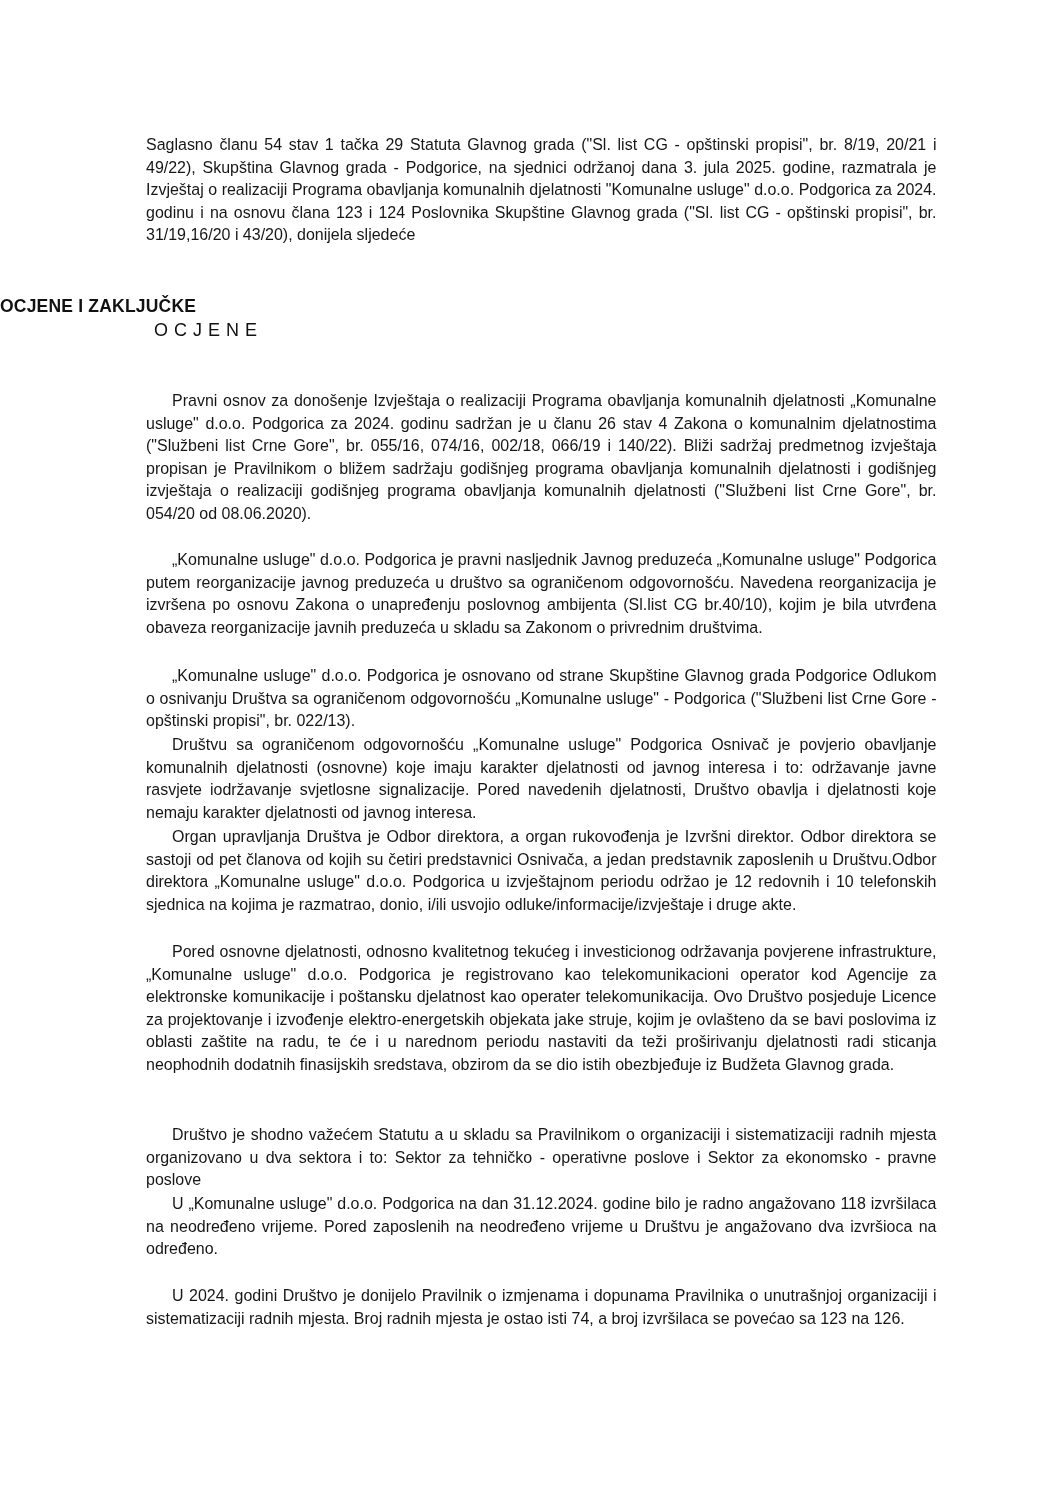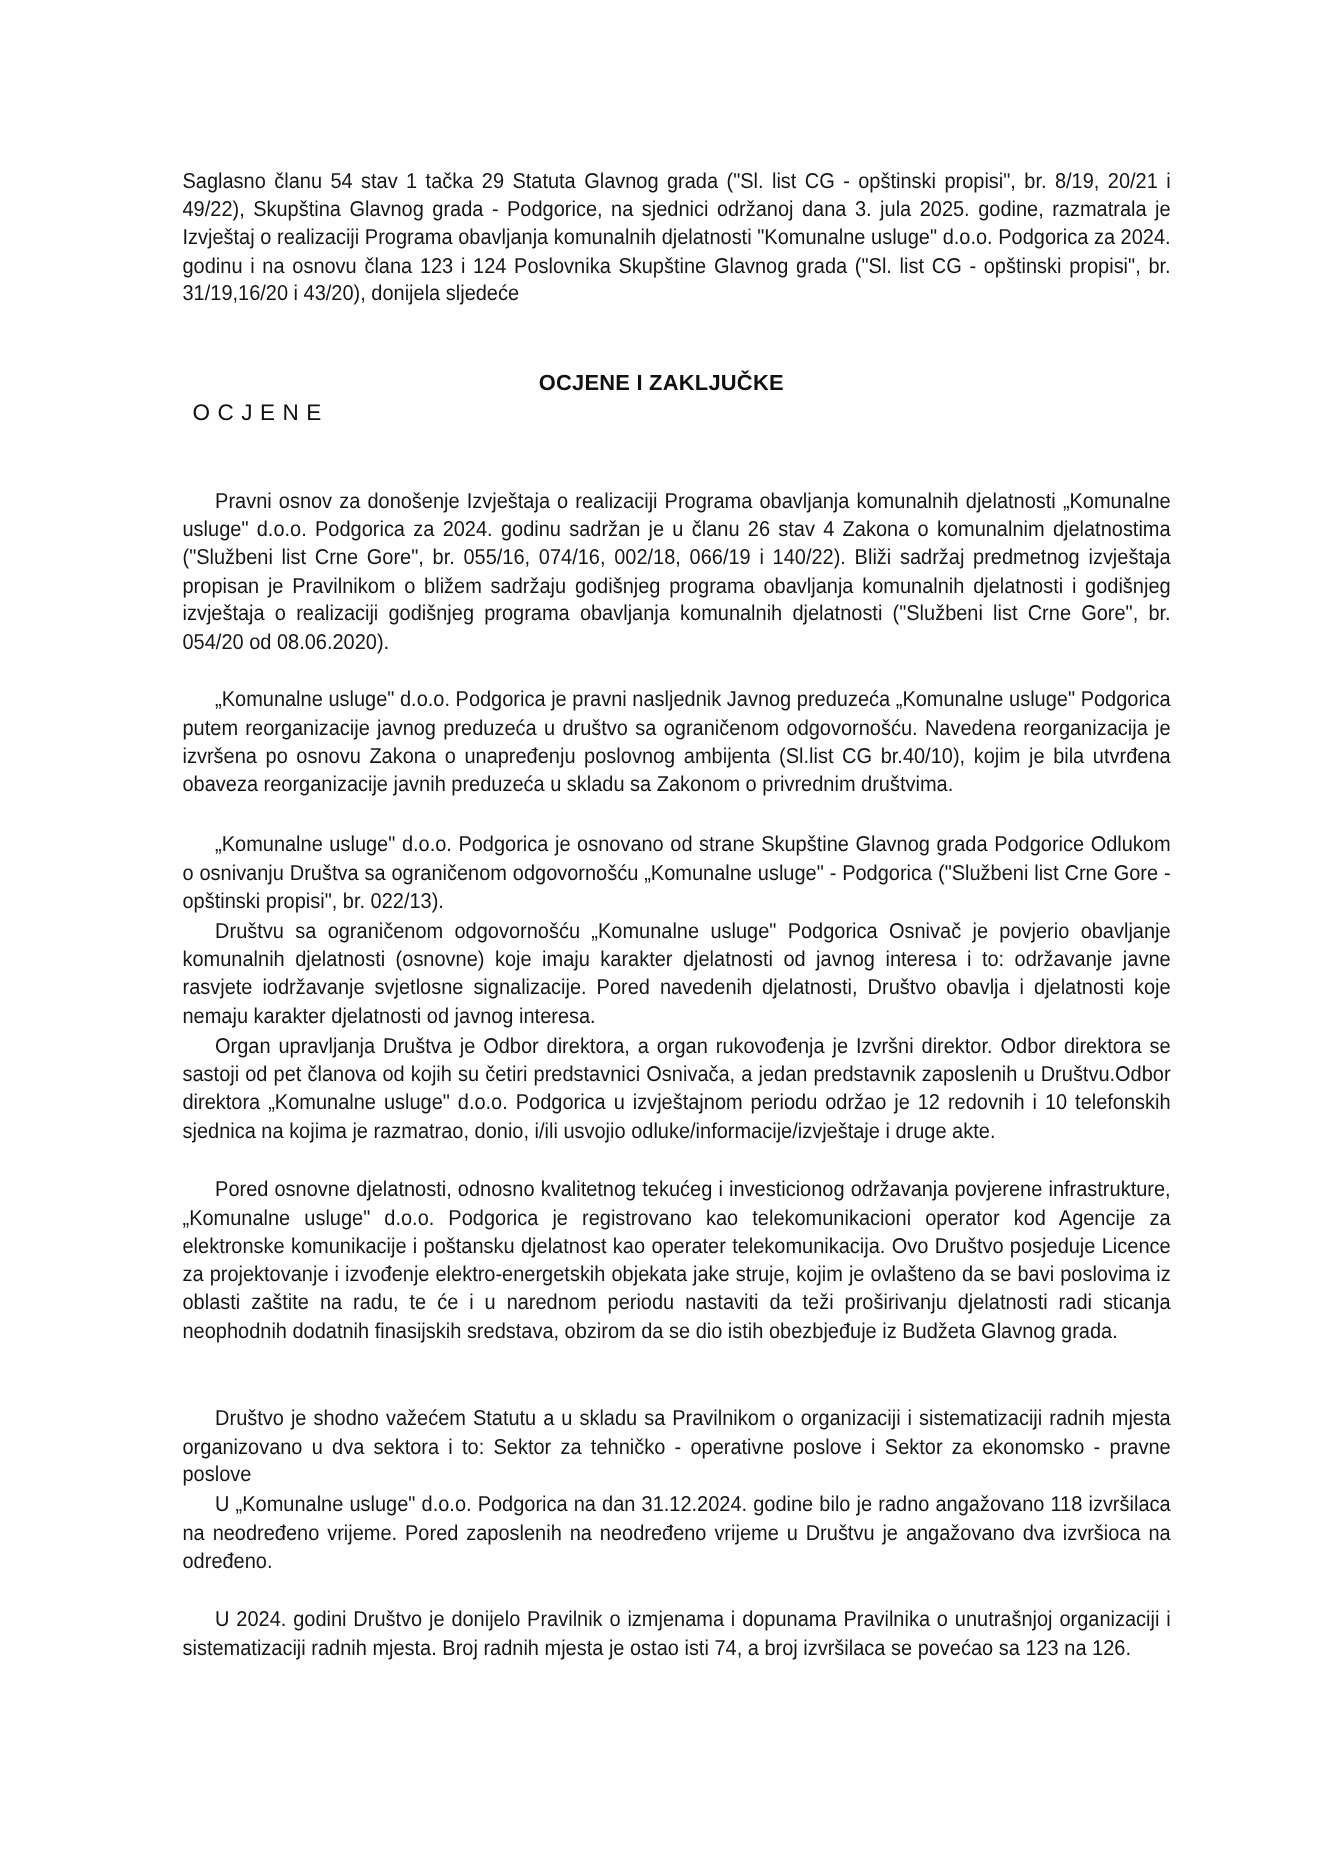--- a/index.html
+++ b/index.html
@@ -10,21 +10,21 @@
   .page { position: absolute; left: 0; top: 0; width: 1058px; height: 1497px; padding-left: 24px; }
   .block {
     position: absolute; left: 146px; width: 790px;
     font-size: 17.2px; line-height: 22.6px; text-align: justify;
     font-family: "Liberation Sans", sans-serif; color: #161616;
     transform: scaleX(0.93); transform-origin: left top;
     width: 850px;
   }
   .indent { text-indent: 28px; }
   .heading-main {
-    position: absolute; top: 296px; left: 0; width: 1058px; text-align: center;
+    position: absolute; top: 296px; left: 0; width: 1058px; 
     font-weight: bold; font-size: 17.5px; letter-spacing: 0.2px; color: #111;
   }
   .heading-sub {
     position: absolute; top: 320px; left: 154px;
     font-size: 18px; letter-spacing: 6px; color: #111;
   }
 </style>
 </head>
 <body>
 

